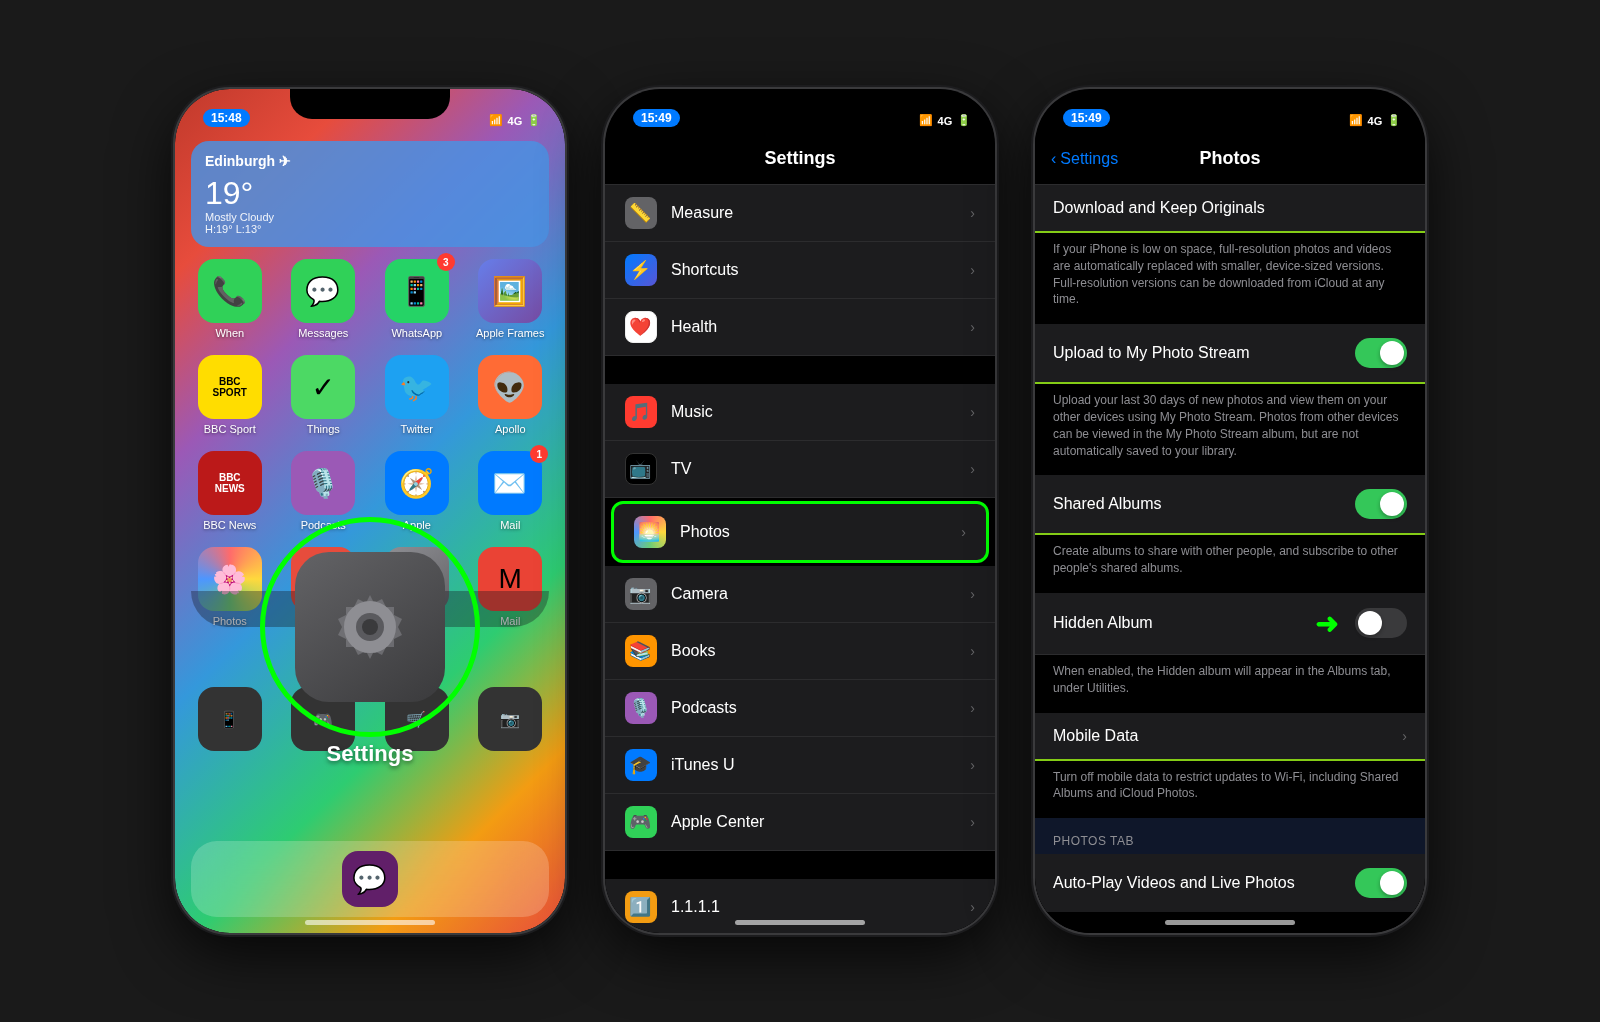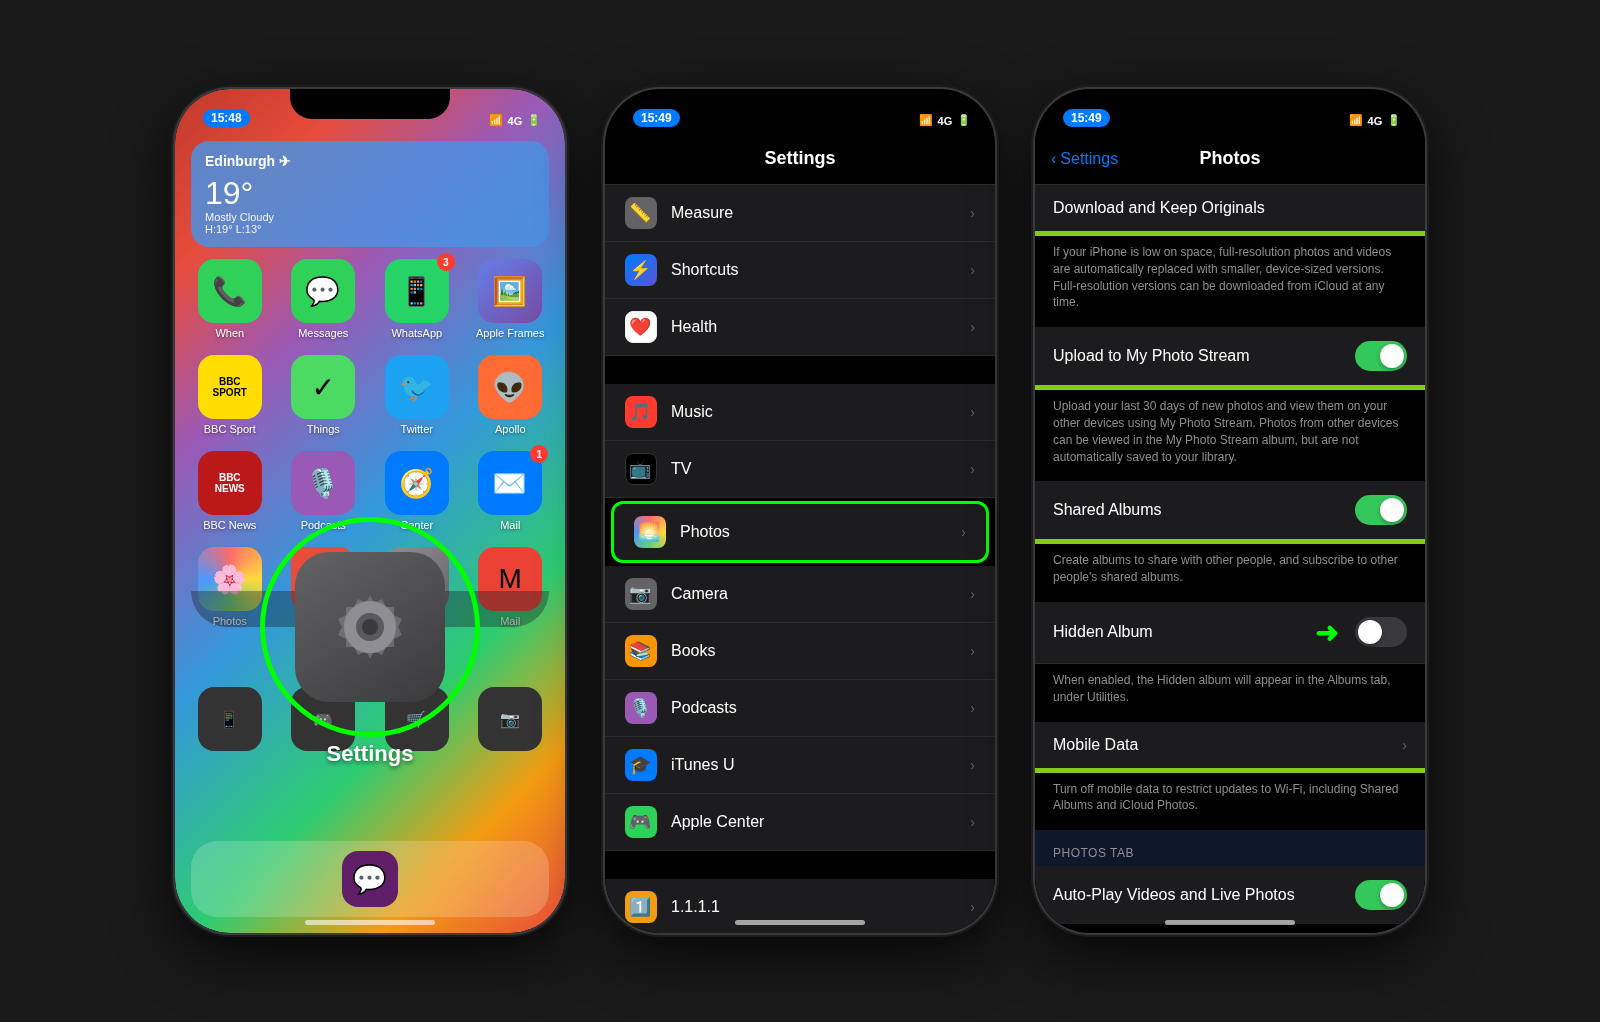--- a/index.html
+++ b/index.html
@@ -399,21 +399,21 @@
       overflow: hidden;
       border-radius: 0 0 55px 55px;
       background: #000;
     }
 
     .photos-row {
       display: flex;
       align-items: center;
       justify-content: space-between;
       padding: 14px 18px;
-      border-bottom: 5px solid #84cc16;
+      border-bottom: 2px solid #84cc16;
       background: #1c1c1e;
     }
 
     .photos-row-label {
       color: white;
       font-size: 16px;
     }
 
     .photos-row-desc {
       padding: 8px 18px 16px;
@@ -589,21 +589,21 @@
           <div class="app-icon">
             <div class="app-icon-img bbcnews-app" style="font-size:10px;font-weight:900;color:white;line-height:1.1;text-align:center;padding:4px;">BBC<br>NEWS</div>
             <span class="app-label">BBC News</span>
           </div>
           <div class="app-icon">
             <div class="app-icon-img podcasts-app">🎙️</div>
             <span class="app-label">Podcasts</span>
           </div>
           <div class="app-icon">
             <div class="app-icon-img safari-app">🧭</div>
-            <span class="app-label">Center</span>
+            <span class="app-label">Apple</span>
           </div>
           <div class="app-icon">
             <div class="app-icon-img mail-app" style="position:relative;">
               ✉️
               <span class="app-badge">1</span>
             </div>
             <span class="app-label">Mail</span>
           </div>
         </div>
 

